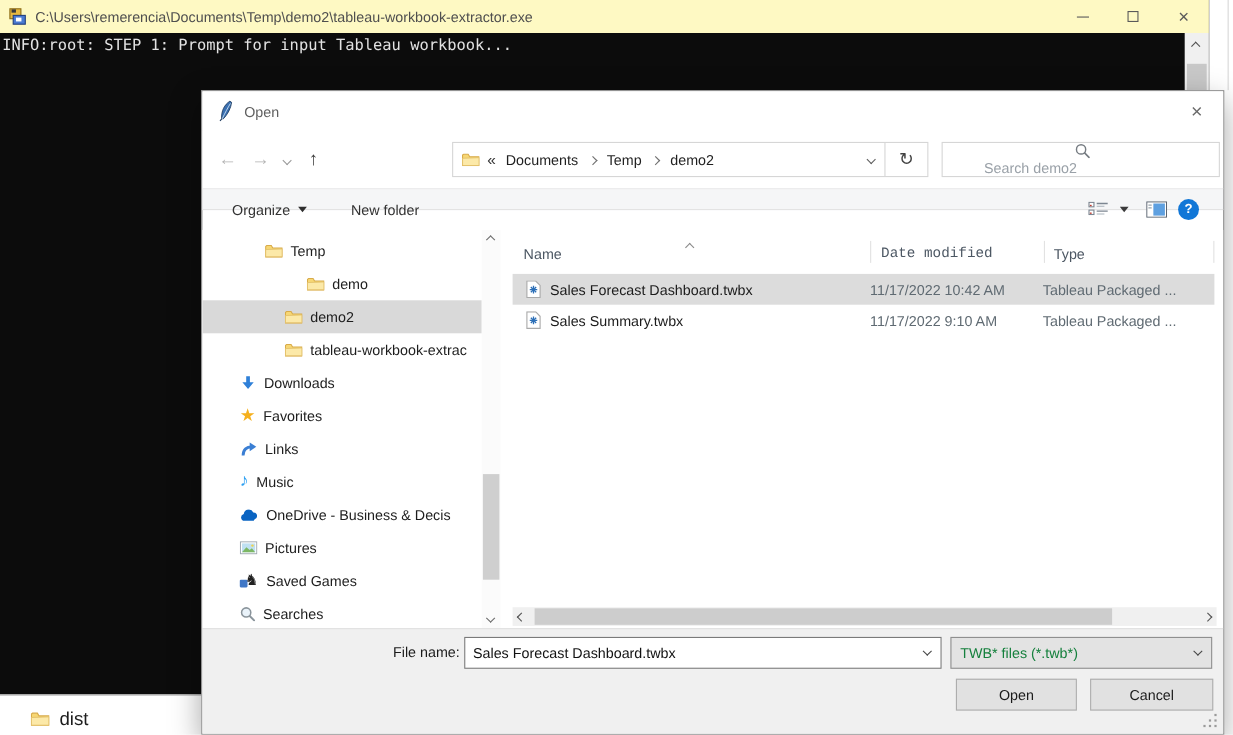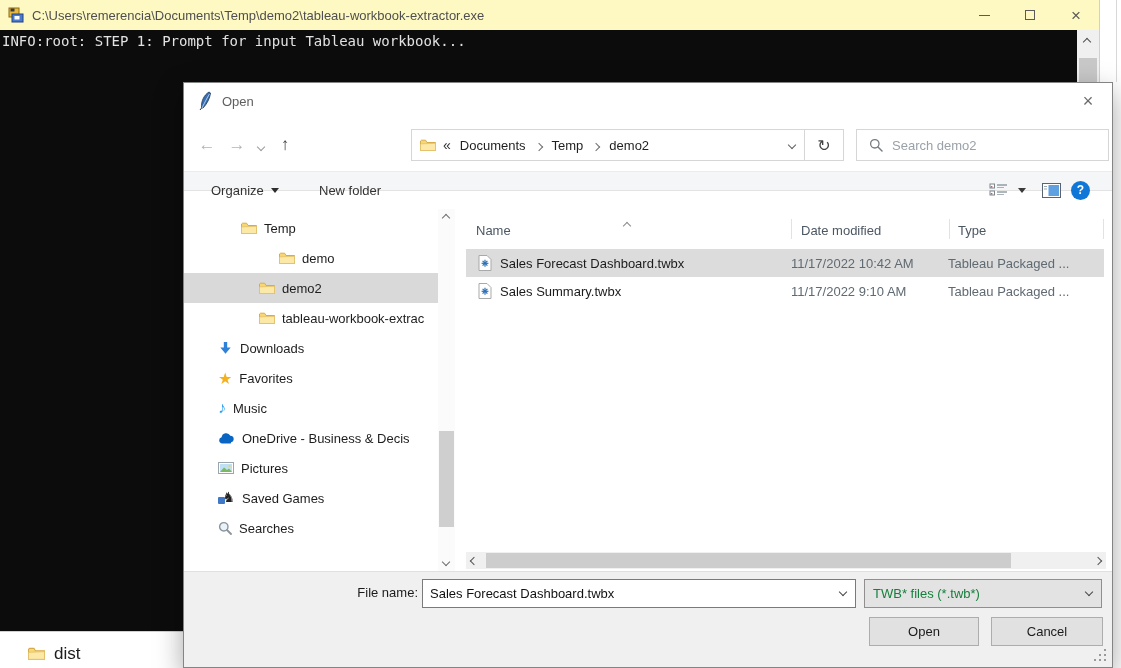--- a/index.html
+++ b/index.html
@@ -56,21 +56,21 @@
   .addr-folder { margin:0 7px 0 8px; }
   .ovf { font-size:14px; color:#333; margin-right:7px; }
   .crumb { font-size:13px; color:#1f1f1f; padding:0 2px; white-space:nowrap; }
   .crumb-sep { margin:0 8px; }
   .crumb-sep .chev { border-color:#6f6f6f; }
   .addr-dd { width:24px; height:30px; display:flex; align-items:center; justify-content:center; }
   .addr-dd .chev { border-color:#5f5f5f; }
   .addr-div { width:1px; height:30px; background:#d6d6d6; }
   .addr-refresh { width:38px; height:30px; display:flex; align-items:center; justify-content:center; font-size:16px; color:#444; }
 
-  .searchbox { position:absolute; left:672px; top:10px; width:253px; height:32px; border:1px solid #d6d6d6; background:#fff; display:flex; align-items:center; }
+  .searchbox { position:absolute; left:672px; top:10px; width:253px; height:32px; border:1px solid #d6d6d6; background:#fff; display:flex; align-items:center;flex-direction:column; }
   .searchbox svg { margin:0 9px 0 12px; flex:0 0 auto; }
   .searchbox input { border:none; outline:none; flex:1; font-size:13px; font-family:inherit; color:#333; background:transparent; }
   .searchbox input::placeholder { color:#9aa1a8; }
 
   .toolbar { position:absolute; left:0; top:88px; right:0; height:20px; background:#f5f6f7; border-top:1px solid #ececec; border-bottom:1px solid #e3e3e3; }
   .tb-btn { position:absolute; top:0; height:36px; display:flex; align-items:center; gap:7px; font-size:13px; color:#333; }
   .tb-organize { left:27px; }
   .tb-organize .caret { border-top-color:#2e2e2e; }
   .tb-newfolder { left:135px; }
   .tb-right { position:absolute; right:22px; top:0; height:36px; display:flex; align-items:center; gap:10px; }
@@ -86,21 +86,21 @@
   .tree-scroll { position:absolute; left:254px; top:0; width:17px; bottom:0; background:#fbfbfb; }
   .tree-scroll .chev { border-color:#6e6e6e; position:absolute; left:5px; }
   .tree-scroll .chev.up { top:6px; }
   .tree-scroll .chev.down { bottom:6px; }
   .tthumb { position:absolute; left:1px; right:1px; top:222px; height:96px; background:#cfcfcf; }
 
   
   .flist { position:absolute; left:282px; top:0; width:640px; bottom:0; }
   .fheader { position:absolute; left:0; top:4px; right:0; height:28px; }
   .hcell { position:absolute; top:0; height:28px; display:flex; align-items:flex-end; font-size:13px; color:#4c5763; padding-bottom:3px; }
-  .hname { left:10px; } .hdate { left:335px; } .htype { left:492px; }
+  .hname { left:10px; } .hdate { left:335px;font-family:Liberation Mono, monospace; } .htype { left:492px; }
   .hsep { position:absolute; top:6px; width:1px; height:20px; background:#e2e2e2; }
   .sortchev { position:absolute; left:158px; top:2px; }
   .sortchev .chev { border-color:#8a8a8a; }
 
   .frows { position:absolute; left:0; top:40px; right:2px; }
   .frow { height:28px; display:flex; align-items:center; }
   .frow.selected { background:#dcdcdc; }
   .cell { display:flex; align-items:center; height:100%; overflow:hidden; white-space:nowrap; }
   .cell.cname { width:325px; padding-left:12px; gap:8px; font-size:13px; color:#1b1b1b; }
   .cell.cdate { width:157px; font-size:13px; color:#5f6a72; }
@@ -320,20 +320,29 @@
               <path d="M6.2 1 h3.6 v6 h3.7 L8 13.5 L2.5 7 h3.7 z" fill="#2f80d8"></path>
             </svg>
           </span>
           <span class="tlabel">Downloads</span>
         </div>
         <div class="tree-item" style="padding-left: 34px;">
           <span class="icn">
             <span class="g star">★</span>
           </span>
           <span class="tlabel">Favorites</span>
+        </div>
+        <div class="tree-item" style="padding-left: 34px;">
+          <span class="icn">
+            <svg width="16" height="15" viewBox="0 0 16 15">
+              <path d="M3 13 C3 7.5 6.5 5.2 10.5 5.2" fill="none" stroke="#3b7fd4" stroke-width="2.6"></path>
+              <path d="M9 1.2 L15 5.2 L9 9.2 Z" fill="#3b7fd4"></path>
+            </svg>
+          </span>
+          <span class="tlabel">Links</span>
         </div>
         <div class="tree-item" style="padding-left: 34px;">
           <span class="icn">
             <span class="g music">♪</span>
           </span>
           <span class="tlabel">Music</span>
         </div>
         <div class="tree-item" style="padding-left: 34px;">
           <span class="icn">
             <svg width="17" height="11" viewBox="0 0 17 11">

